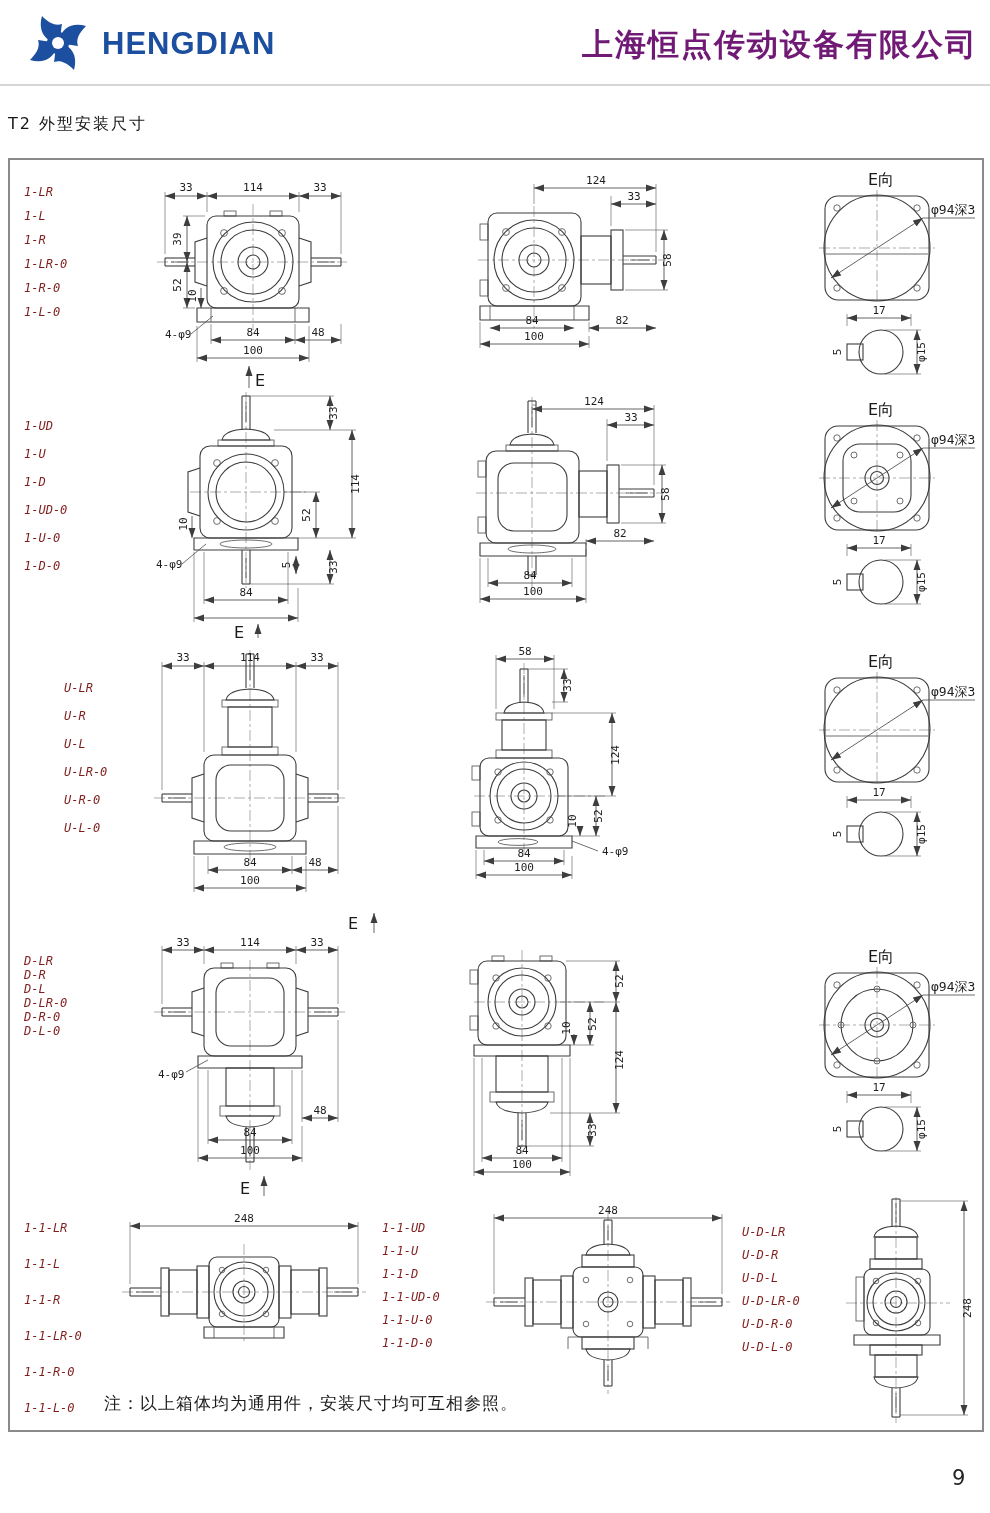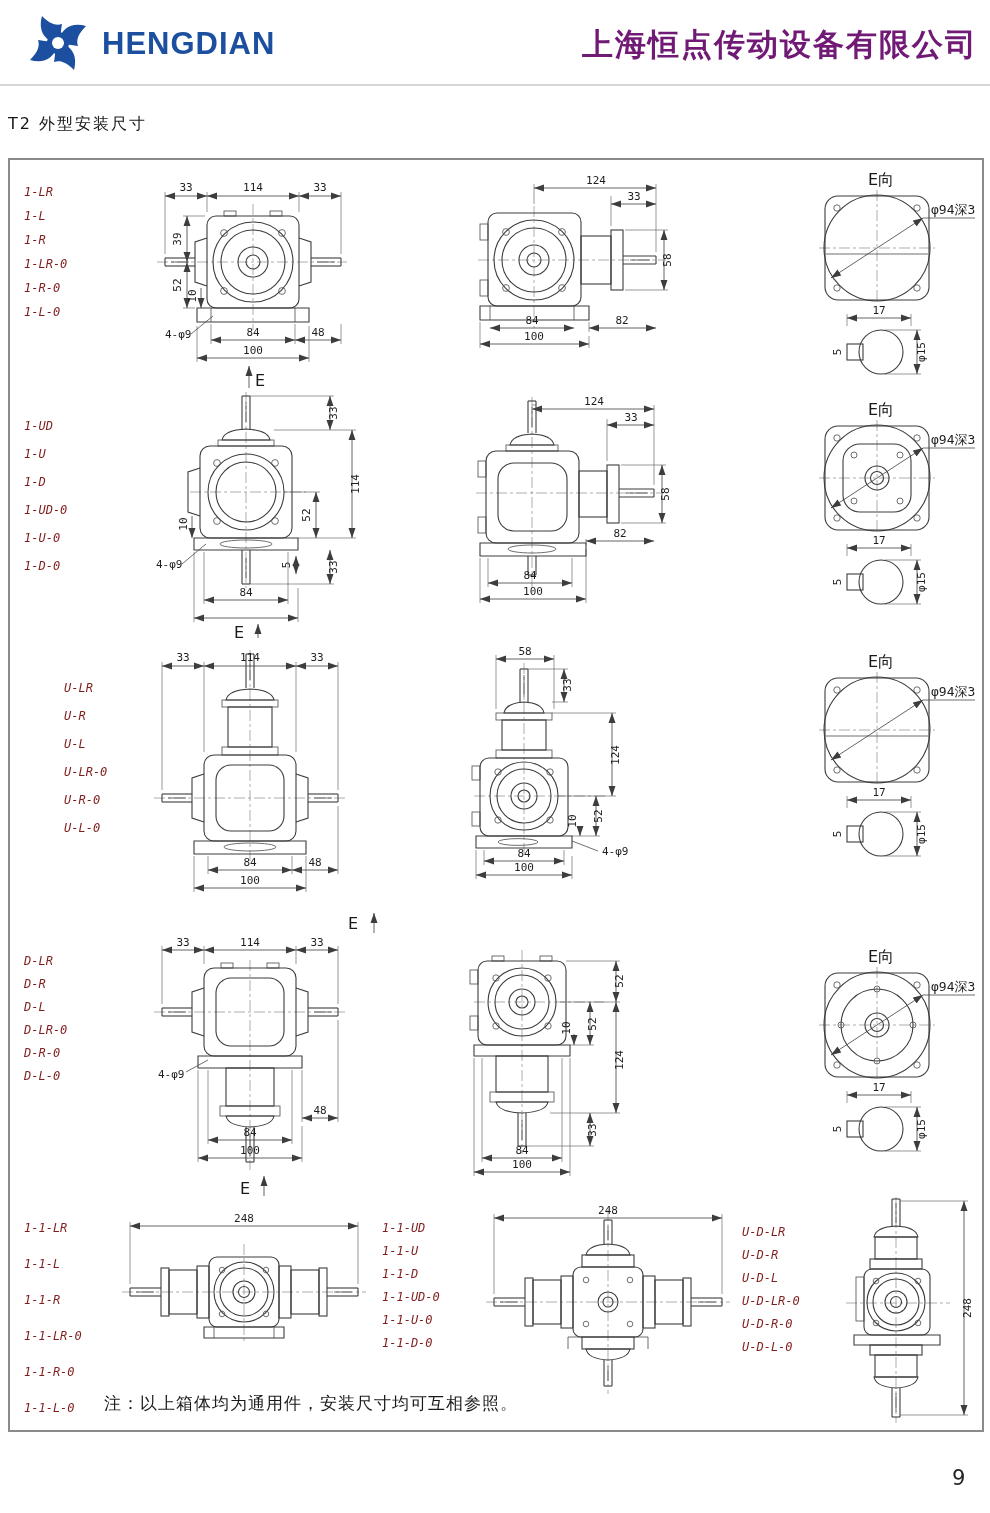--- a/index.html
+++ b/index.html
@@ -518,21 +518,21 @@
     <circle class="ln" cx="86" cy="184" r="22"></circle>
     <rect class="ln" x="52" y="176" width="16" height="16"></rect>
     <text class="dv" x="46" y="184" text-anchor="middle" transform="rotate(-90 46 184)">5</text>
     <line class="xt" x1="90" y1="162" x2="126" y2="162"></line>
       <line class="xt" x1="90" y1="206" x2="126" y2="206"></line>
     <line class="dm" x1="122" y1="162" x2="122" y2="206" marker-start="url(#as)" marker-end="url(#ae)"></line>
     <text class="dv" x="130" y="184" text-anchor="middle" transform="rotate(-90 130 184)">φ15</text>
   </g>
 </svg>
 
-<div class="models" style="left:24px;top:955px;gap:11px;">
+<div class="models" style="left:24px;top:955px;gap:2px;">
   <div>D-LR</div>
   <div>D-R</div>
   <div>D-L</div>
   <div>D-LR-0</div>
   <div>D-R-0</div>
   <div>D-L-0</div>
 </div>
 
 <svg class="svgbox" style="left:142px;top:938px;" width="215" height="262">
   <line class="cl" x1="108" y1="22" x2="108" y2="232"></line>

